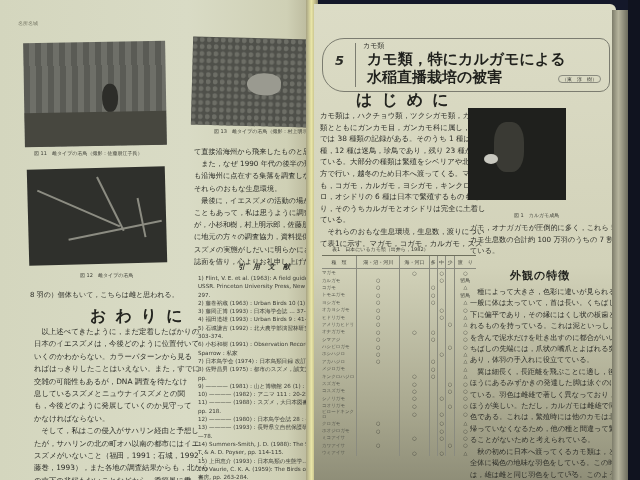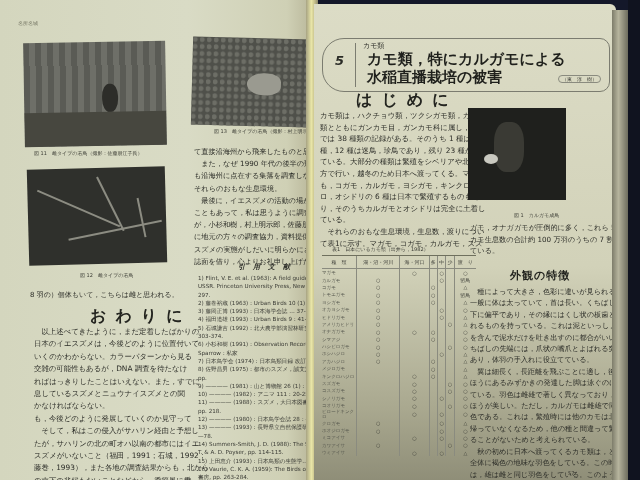--- a/index.html
+++ b/index.html
@@ -100,25 +100,25 @@
     </div>
     <div class="caption" style="left:80px; top:272px;">図 12　雌タイプの若鳥</div>
 
     <div class="body-text" style="left:30px; top:288px; font-size:7px;">8 羽の）個体もいて，こちらは雌と思われる。</div>
     <div class="heading" style="left:90px; top:306px;">おわりに</div>
 
     <div class="body-text" style="left:34px; top:326px; font-size:7.4px; line-height:12.4px;">
       <div>　以上述べてきたように，まだ定着したばかりの</div>
       <div>日本のイエスズメは，今後どのように位置付いて</div>
       <div>いくのかわからない。カラーパターンから見る</div>
+      <div>ればはっきりしたことはいえない。また，すでに</div>
       <div>交雑の可能性もあるが，DNA 調査を待たなけ</div>
-      <div>ればはっきりしたことはいえない。また，すでに</div>
       <div>息しているスズメとニュウナイスズメとの関</div>
+      <div>も，今後どのように発展していくのか見守って</div>
       <div>かなければならない。</div>
-      <div>も，今後どのように発展していくのか見守って</div>
       <div>　そして，私はこの侵入がサハリン経由と予想し</div>
       <div>たが，サハリンの北の町オハ以南の都市にはイエ</div>
       <div>スズメがいないこと（福田，1991；石城，1992；</div>
       <div>藤巻，1993），また各地の調査結果からも，北から</div>
       <div>の南下の兆候もないことなどから，季節風に乗っ</div>
     </div>
 
     <div class="body-text" style="left:194px; top:146px; font-size:7.2px; line-height:12.2px;">
       <div>て直接沿海州から飛来したものと思われる。</div>
       <div>　また，なぜ 1990 年代の後半の飛来なのか，</div>

